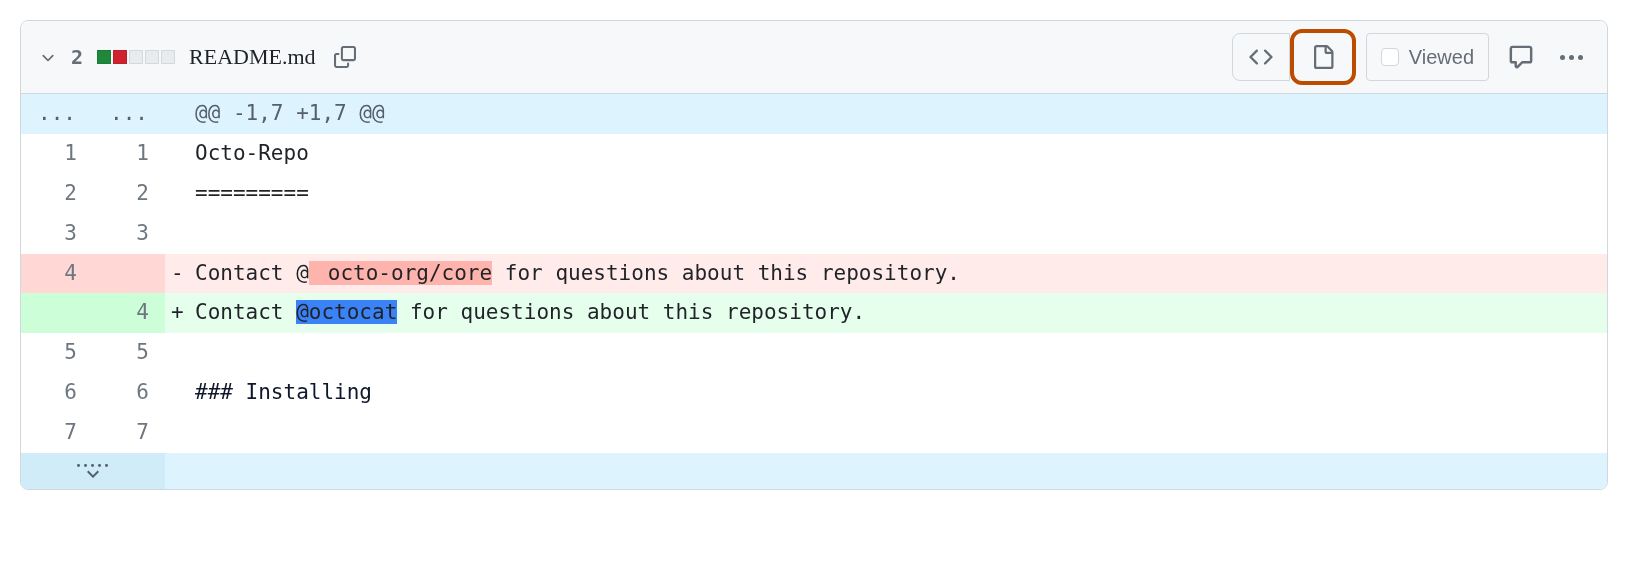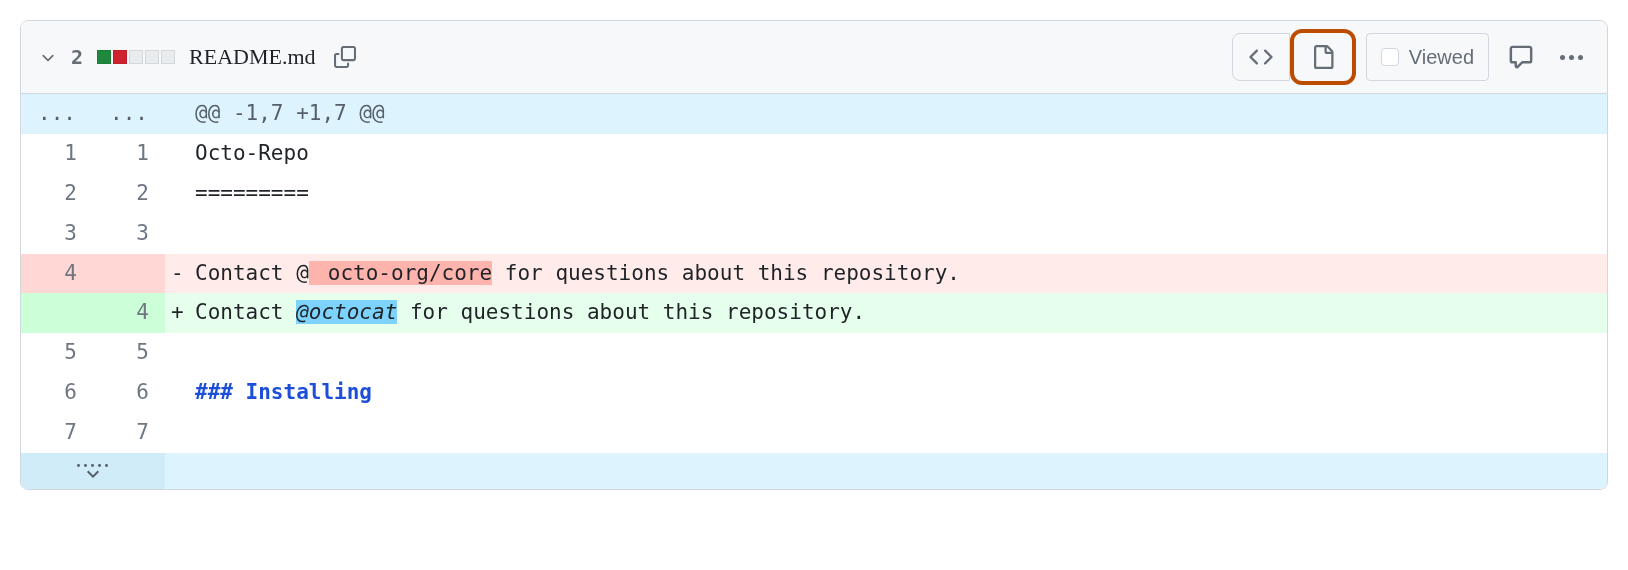--- a/index.html
+++ b/index.html
@@ -152,22 +152,22 @@
     white-space: pre;
   }
   .hunk-row td { background: #ddf4ff; color: #57606a; }
   .hunk-row .linenum { color: #57606a; background: #ddf4ff; }
   .hunk-row .dots { text-align: center; padding-right:0; }
   .add-row .linenum { background: #ccffd8; }
   .add-row .sign, .add-row .code { background: #e6ffec; }
   .del-row .linenum { background: #ffd7d5; }
   .del-row .sign, .del-row .code { background: #ffebe9; }
   .word-del { background: #ffb3ad; padding-left: 19px; }
-  .word-add { background: #7dd3fc; font-style: italic; }
-  .md-head { color: #1d4ed8; font-weight: 700; }
+  .word-add { background: #3b82f6; }
+  .md-head { color: #0f172a; font-weight: 400; }
   .expand-row td { background: #ddf4ff; }
   .expand-row td:first-child { background:#d1ecf9; }
   .expand-cell { height: 36px; }
   .expand-arrow {
     display:flex;
     flex-direction:column;
     align-items:center;
     justify-content:center;
     height:100%;
     color:#57606a;

